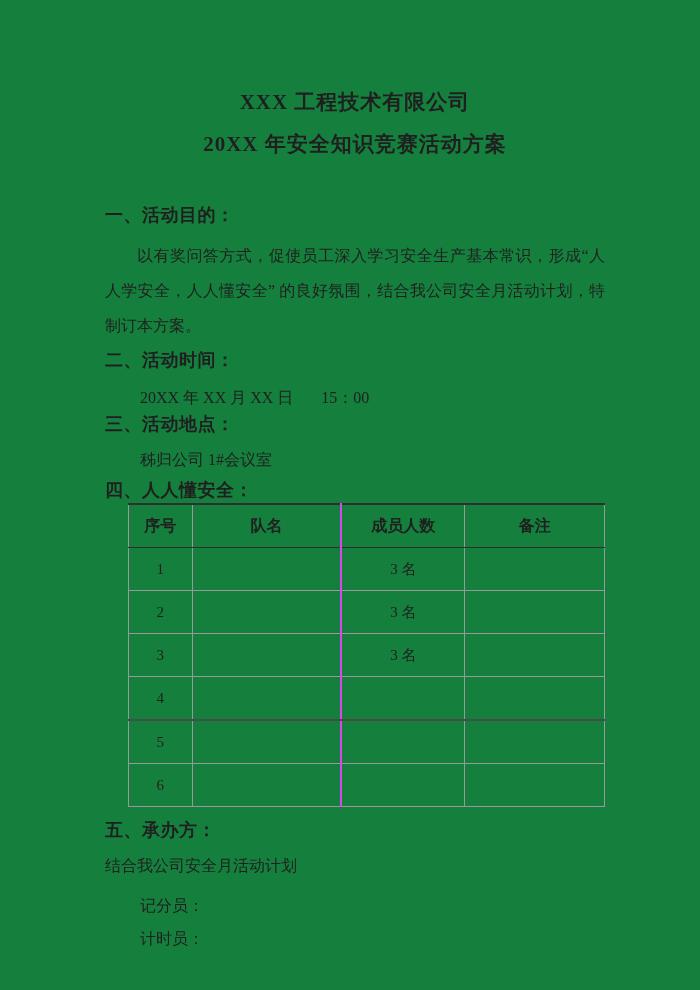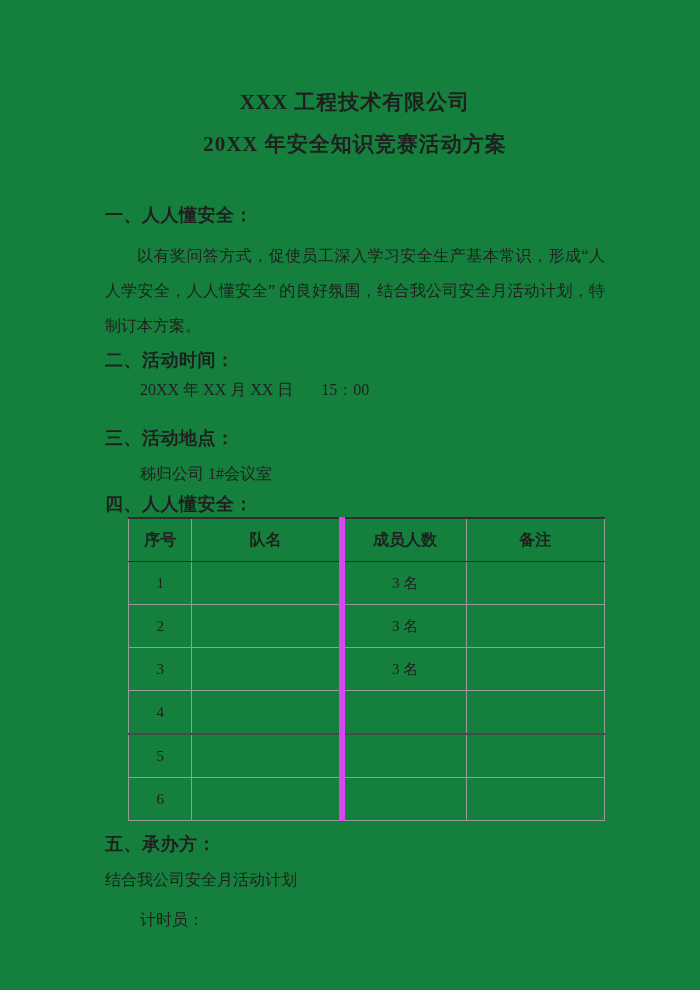--- a/index.html
+++ b/index.html
@@ -12,33 +12,33 @@
   }
   .page { width:700px; height:990px; overflow:hidden; background:#15803d; }
   .content { padding:88px 95px 0 105px; width:500px; }
 
   .title { font-size:21px; font-weight:bold; text-align:center; line-height:28px; letter-spacing:1px; }
   .t2 { margin-top:14px; }
 
   .h { font-size:18px; font-weight:bold; line-height:22px; letter-spacing:0.5px; }
   .h1 { margin-top:46px; }
   .h2 { margin-top:6px; }
-  .h3 { margin-top:26px; }
+  .h3 { margin-top:4px; }
   .h4 { margin-top:8px; }
   .h5 { margin-top:12px; }
   .h6 { margin-top:14px; }
 
   .para {
     margin:12px 0 0 0;
     font-size:16px; line-height:35px;
     text-align:justify; text-indent:2em;
   }
 
   .sub { font-size:16px; line-height:22px; margin-left:35px; }
-  .time { margin-top:8px; }
+  .time { margin-top:16px; }
   .clock { margin-left:28px; }
   .place { margin-top:14px; }
 
   table.teams {
     margin:2px 0 0 23px;
     border-collapse:collapse;
     table-layout:fixed;
     border:1px solid #2f2f2f;
     border-top-width:2px;
   }
@@ -46,37 +46,37 @@
     border:1px solid #9a9a9a;
     text-align:center; vertical-align:middle;
     padding:8px; overflow:hidden;
   }
   table.teams th {
     font-size:16px; font-weight:bold; height:26px;
     border-bottom-color:#2f2f2f;
   }
   table.teams td { font-size:15px; height:26px; }
   .c1 { width:50px; } .c2 { width:144px; } .c3 { width:116px; } .c4 { width:134px; }
-  table.teams th.c3, table.teams td.c3 { border-left:6px solid #d946ef; }
+  table.teams th.c3, table.teams td.c3 { border-left:2px solid #d946ef; }
   table.teams tr.thick td { border-bottom:2px solid #4a4a4a; }
 
   .wl { font-size:16px; line-height:22px; margin-top:14px; }
   .roles { margin-top:12px; }
   .role { font-size:16px; line-height:33px; margin-left:35px; }
 </style>
 </head>
 <body>
 
 <div class="page">
   <div class="content">
 
     <div class="title t1">XXX 工程技术有限公司</div>
     <div class="title t2">20XX 年安全知识竞赛活动方案</div>
 
-    <div class="h h1">一、人人懂安全：</div>
+    <div class="h h1">一、活动目的：</div>
     <p class="para">以有奖问答方式，促使员工深入学习安全生产基本常识，形成“人人学安全，人人懂安全” 的良好氛围，结合我公司安全月活动计划，特制订本方案。</p>
 
     <div class="h h2">二、活动时间：</div>
     <div class="sub time">
       <span>20XX 年 XX 月 XX 日</span><span class="clock">15：00</span>
     </div>
 
     <div class="h h3">三、活动地点：</div>
     <div class="sub place">秭归公司 1#会议室</div>
 
@@ -128,17 +128,18 @@
           <td class="c3"></td>
           <td class="c4"></td>
         </tr>
       </tbody>
     </table>
 
     <div class="h h5">五、承办方：</div>
     <div class="wl">结合我公司安全月活动计划</div>
 
     <div class="roles">
+      <div class="role">记分员：</div>
       <div class="role">计时员：</div>
     </div>
 
   </div>
 </div>
 
 </body></html>

